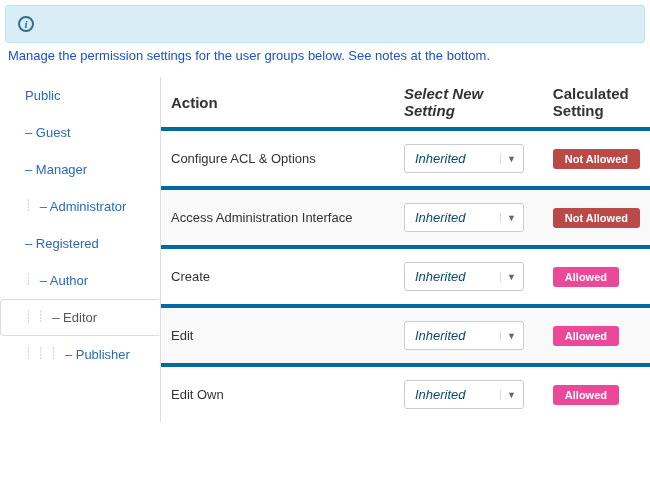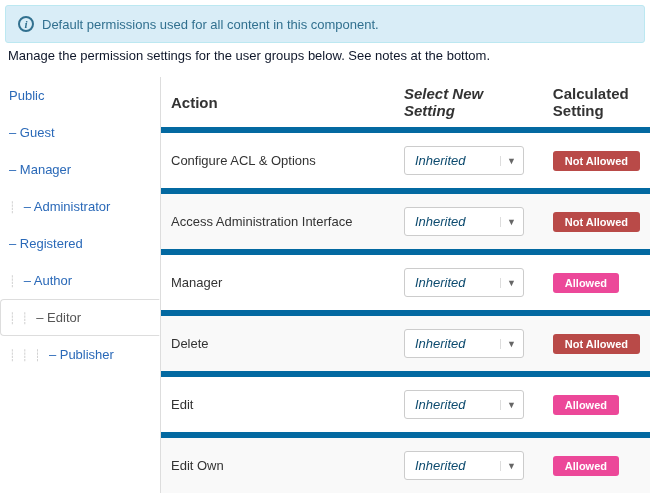--- a/index.html
+++ b/index.html
@@ -1,44 +1,43 @@
 <!DOCTYPE html>
 <html><head>
 <meta charset="utf-8">
 <style>
 * { box-sizing: border-box; margin: 0; padding: 0; }
 body { font-family: -apple-system, BlinkMacSystemFont, "Segoe UI", Arial, sans-serif; font-size: 13px; color: #333; background: #fff; width: 650px; }
 .info-banner { background: #d9edf7; border: 1px solid #bce8f1; color: #31708f; padding: 10px 12px; margin: 5px; border-radius: 3px; display: flex; align-items: center; gap: 8px; }
 .info-icon { width: 16px; height: 16px; border: 2px solid #31708f; border-radius: 50%; display: inline-flex; align-items: center; justify-content: center; font-weight: bold; font-size: 11px; font-style: italic; font-family: Georgia, serif; }
-.instructions { margin: 0 8px 14px; color: #0f172a; }
+.instructions { margin: 0 8px 14px; color: #1d4ed8; }
 .layout { display: flex; }
 .sidebar { width: 160px; flex-shrink: 0; }
-.sidebar-item { padding: 10px 8px; color: #2a69b8; cursor: pointer; border: 1px solid transparent; border-right: none; font-size: 13px; display: flex; align-items: flex-end; }
+.sidebar-item { padding: 10px 24px; color: #2a69b8; cursor: pointer; border: 1px solid transparent; border-right: none; font-size: 13px; display: flex; align-items: flex-start; }
 .sidebar-item.active { border: 1px solid #ddd; border-right-color: #fff; border-radius: 4px 0 0 4px; color: #555; background: #fff; }
 .tree-lines { color: #ccc; font-size: 11px; letter-spacing: 6px; margin-right: 2px; }
 .main { flex: 1; border-left: 1px solid #ddd; }
 .table { width: 100%; border-collapse: collapse; }
 .table th { text-align: left; padding: 8px 10px; color: #333; font-weight: bold; font-size: 15px; background: #fff; }
-.table tr.data-row td { padding: 13px 10px; border-top: 6px solid #0369a1; }
+.table tr.data-row td { padding: 13px 10px; border-top: 4px solid #0369a1; }
 .table tr.data-row:nth-child(even) td { background: #f9f9f9; }
 .table th:nth-child(1), .table td:nth-child(1) { width: 250px; }
 .table th:nth-child(2), .table td:nth-child(2) { width: 150px; font-style: italic; }
 .select-wrap { position: relative; display: inline-block; width: 120px; }
 .select-box { width: 100%; padding: 6px 24px 6px 10px; border: 1px solid #ccc; border-radius: 3px; background: #fff; color: #0c4a6e; font-size: 13px; appearance: none; cursor: pointer; }
 .select-caret { position: absolute; right: 8px; top: 50%; transform: translateY(-50%); border-left: 1px solid #ddd; padding-left: 6px; color: #666; font-size: 9px; pointer-events: none; }
 .badge { display: inline-block; padding: 4px 12px; border-radius: 3px; color: #fff; font-size: 11px; font-weight: bold; white-space: nowrap; }
 .badge.allowed { background: #ec4899; }
 .badge.notallowed { background: #b94a48; }
 </style>
 </head>
 <body>
 
 <div class="info-banner">
   <span class="info-icon">i</span>
-  <span>Default permissions used for all content in this component.</span>
 </div>
 
 <div class="instructions">Manage the permission settings for the user groups below. See notes at the bottom.</div>
 
 <div class="layout">
   <div class="sidebar" id="sidebar">
       <div class="sidebar-item">
         <span>Public</span>
       </div>
       <div class="sidebar-item">
@@ -81,28 +80,23 @@
             <td>Configure ACL &amp; Options</td>
             <td><div class="select-wrap"><div class="select-box">Inherited</div><span class="select-caret">▼</span></div></td>
             <td><span class="badge notallowed">Not Allowed</span></td>
           </tr>
           <tr class="data-row">
             <td>Access Administration Interface</td>
             <td><div class="select-wrap"><div class="select-box">Inherited</div><span class="select-caret">▼</span></div></td>
             <td><span class="badge notallowed">Not Allowed</span></td>
           </tr>
           <tr class="data-row">
-            <td>Manager</td>
+            <td>Create</td>
             <td><div class="select-wrap"><div class="select-box">Inherited</div><span class="select-caret">▼</span></div></td>
             <td><span class="badge allowed">Allowed</span></td>
-          </tr>
-          <tr class="data-row">
-            <td>Delete</td>
-            <td><div class="select-wrap"><div class="select-box">Inherited</div><span class="select-caret">▼</span></div></td>
-            <td><span class="badge notallowed">Not Allowed</span></td>
           </tr>
           <tr class="data-row">
             <td>Edit</td>
             <td><div class="select-wrap"><div class="select-box">Inherited</div><span class="select-caret">▼</span></div></td>
             <td><span class="badge allowed">Allowed</span></td>
           </tr>
           <tr class="data-row">
             <td>Edit Own</td>
             <td><div class="select-wrap"><div class="select-box">Inherited</div><span class="select-caret">▼</span></div></td>
             <td><span class="badge allowed">Allowed</span></td>

